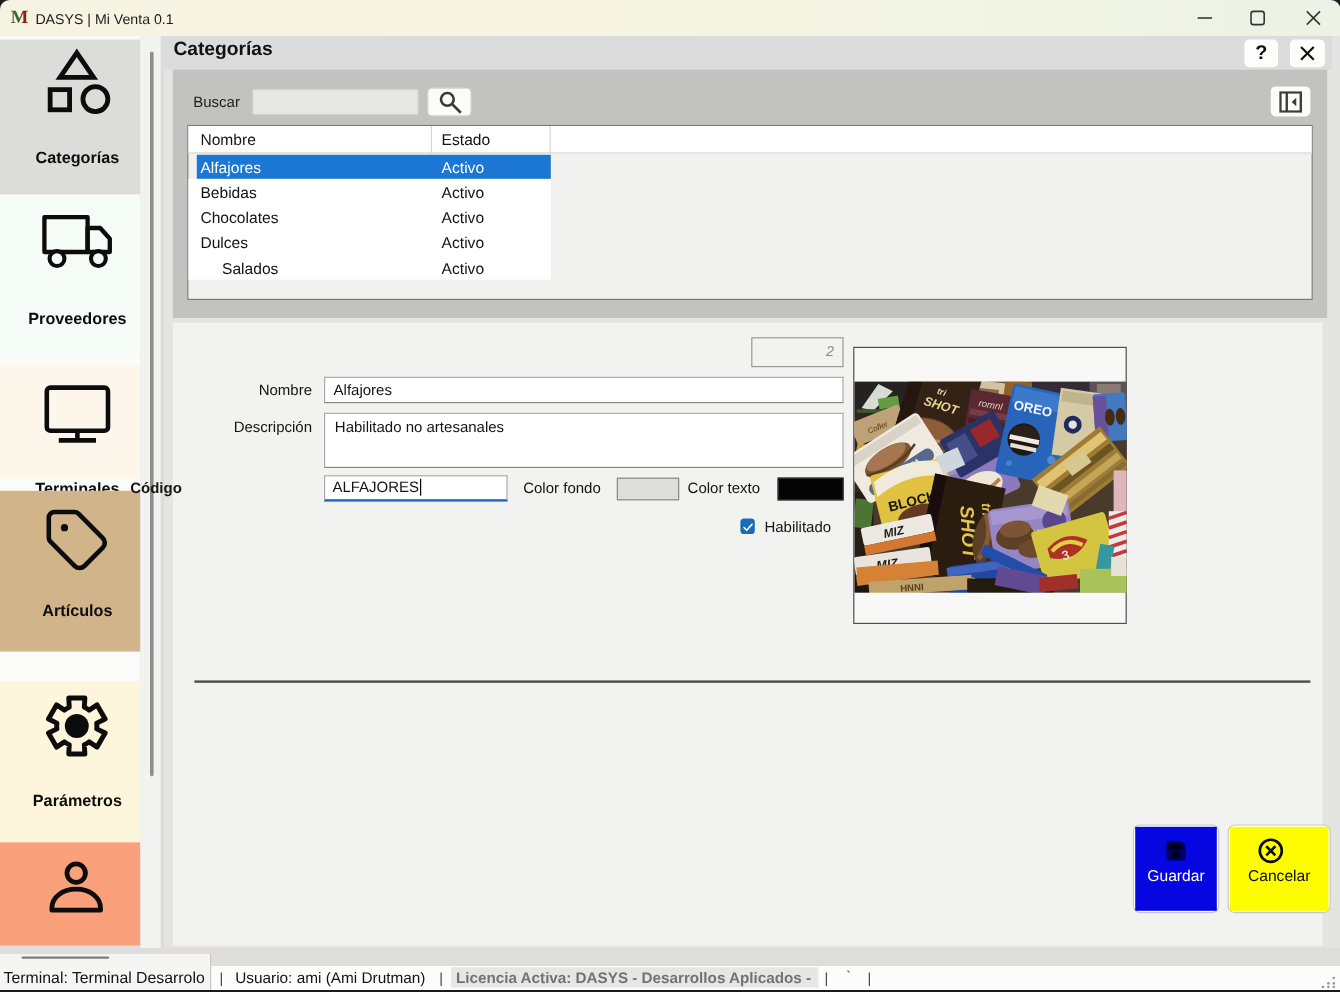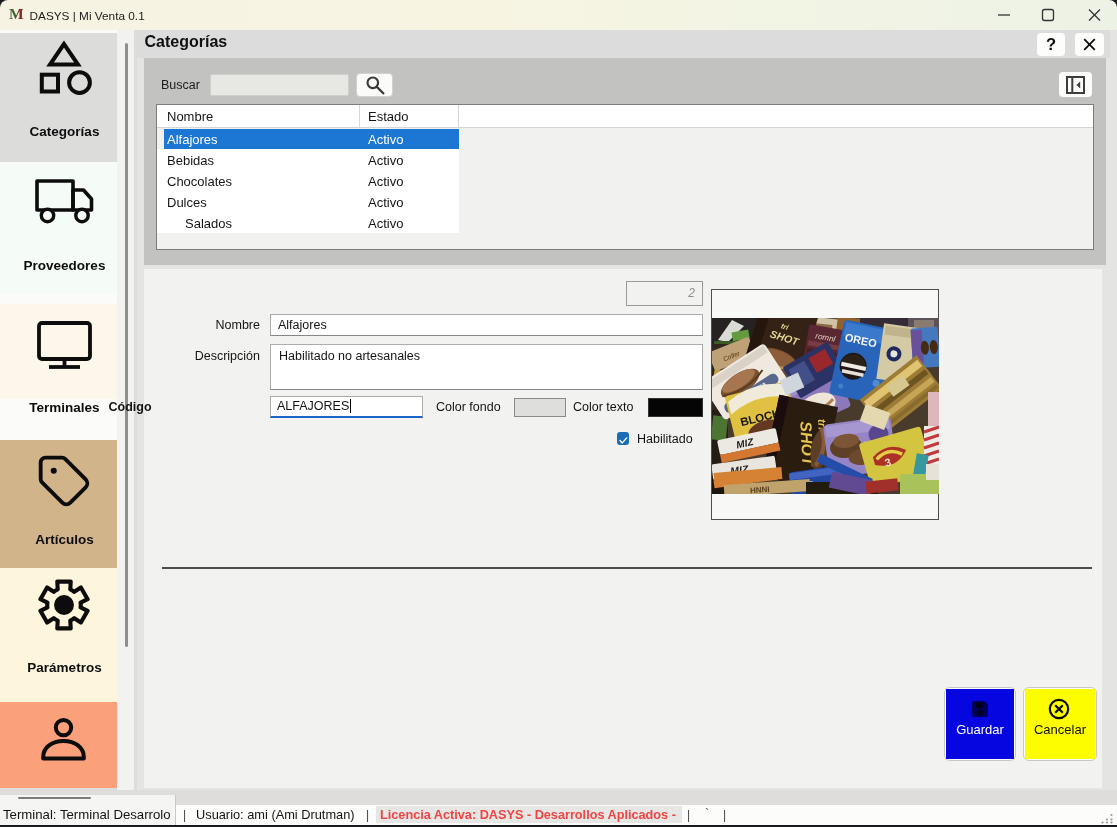--- a/index.html
+++ b/index.html
@@ -95,21 +95,21 @@
 
     <div class="abs sitem" style="top:304px;height:95px;background:#fdf7eb;">
       <svg class="abs" style="left:36px;top:15.5px" width="58" height="52" viewBox="0 0 58 52">
         <rect x="3" y="3" width="51" height="36" rx="3" fill="none" stroke="#0c0c0c" stroke-width="3.8"></rect>
         <line x1="28.5" y1="39" x2="28.5" y2="46.5" stroke="#0c0c0c" stroke-width="3.8"></line>
         <line x1="13" y1="47" x2="44" y2="47" stroke="#0c0c0c" stroke-width="3.8"></line>
       </svg>
       <div class="lbl" style="top:95.5px;">Terminales</div>
     </div>
 
-    <div class="abs sitem" style="top:440px;height:134px;background:#d2b48b;">
+    <div class="abs sitem" style="top:409px;height:134px;background:#d2b48b;">
       <svg class="abs" style="left:36px;top:12.5px" width="56" height="56" viewBox="0 0 24 24">
         <path d="M12.586 2.586A2 2 0 0 0 11.172 2H4a2 2 0 0 0-2 2v7.172a2 2 0 0 0 .586 1.414l8.704 8.704a2.426 2.426 0 0 0 3.42 0l6.58-6.58a2.426 2.426 0 0 0 0-3.42z" fill="none" stroke="#0c0c0c" stroke-width="1.65"></path>
         <circle cx="7.6" cy="7.6" r="1.3" fill="#0c0c0c"></circle>
       </svg>
       <div class="lbl" style="top:92px;">Artículos</div>
     </div>
 
     <div class="abs sitem" style="top:568px;height:144px;background:#fdf6dc;">
       <svg class="abs" style="left:38px;top:11px" width="52" height="52" viewBox="0 0 48 48">
         <path d="M 17.8 2.4 L 30.2 2.4 L 29.8 9.6 A 15.5 15.5 0 0 1 33.5 11.8 L 39.6 7.8 L 45.8 18.6 L 39.3 21.8 A 15.5 15.5 0 0 1 39.3 26.2 L 45.8 29.4 L 39.6 40.2 L 33.5 36.2 A 15.5 15.5 0 0 1 29.8 38.4 L 30.2 45.6 L 17.8 45.6 L 18.2 38.4 A 15.5 15.5 0 0 1 14.5 36.2 L 8.4 40.2 L 2.2 29.4 L 8.7 26.2 A 15.5 15.5 0 0 1 8.7 21.8 L 2.2 18.6 L 8.4 7.8 L 14.5 11.8 A 15.5 15.5 0 0 1 18.2 9.6 Z" fill="none" stroke="#0c0c0c" stroke-width="3.8" stroke-linejoin="round"></path>
@@ -399,41 +399,41 @@
       <div style="width:100%;height:100%;background:#0606e0;position:relative;">
         <svg class="abs" style="left:24px;top:10px;" width="20" height="20" viewBox="0 0 20 20">
           <path d="M2 4 a2 2 0 0 1 2-2 L14.5 2 L18 5.5 L18 16 a2 2 0 0 1 -2 2 L4 18 a2 2 0 0 1 -2 -2 Z" fill="#00005c"></path>
           <rect x="5" y="3.5" width="9" height="5.5" rx="1" fill="#000018"></rect>
           <circle cx="10" cy="13.5" r="3" fill="#000018"></circle>
         </svg>
         <div class="abs" style="left:0;top:33px;width:100%;text-align:center;font-size:13px;color:#fff;">Guardar</div>
       </div>
     </div>
 
-    <div class="abs bigbtn" style="left:1023px;top:687px;width:74px;height:74px;">
+    <div class="abs bigbtn" style="left:1023px;top:687px;width:86px;height:74px;">
       <div style="width:100%;height:100%;background:#fdfd00;position:relative;">
         <svg class="abs" style="left:23px;top:9px;" width="22" height="22" viewBox="0 0 22 22">
           <circle cx="11" cy="11" r="9.2" fill="none" stroke="#0c0c0c" stroke-width="2.2"></circle>
           <path d="M7.2 7.2 L14.8 14.8 M14.8 7.2 L7.2 14.8" stroke="#0c0c0c" stroke-width="2.2"></path>
         </svg>
         <div class="abs" style="left:0;top:33px;width:100%;text-align:center;font-size:13px;color:#0d0d0d;">Cancelar</div>
       </div>
     </div>
   </div>
 
   <div class="abs" id="statuszone"></div>
   <div class="abs" id="statusbar"></div>
   <div id="statuscontent">
     <div class="abs" style="left:0;top:795px;width:176px;height:30px;background:#f5f5f3;border-right:1px solid #c8c8c6;"></div>
     <div class="abs st2" style="left:3px;top:807px;font-size:13.2px;color:#141414;white-space:nowrap;">Terminal: Terminal Desarrolo</div>
     <div class="abs st2" style="left:183px;top:808px;font-size:12px;color:#444;">|</div>
     <div class="abs st2" style="left:196px;top:807px;font-size:12.8px;color:#141414;white-space:nowrap;">Usuario: ami (Ami Drutman)</div>
     <div class="abs st2" style="left:366px;top:808px;font-size:12px;color:#444;">|</div>
     <div class="abs" style="left:376px;top:806px;width:306px;height:17px;background:#e6e6e4;"></div>
-    <div class="abs st2" style="left:380px;top:807.5px;font-size:12.7px;font-weight:bold;color:#ef4444;white-space:nowrap;">Licencia Activa: DASYS - Desarrollos Aplicados -</div>
+    <div class="abs st2" style="left:380px;top:807.5px;font-size:12.7px;font-weight:bold;color:#737373;white-space:nowrap;">Licencia Activa: DASYS - Desarrollos Aplicados -</div>
     <div class="abs st2" style="left:687px;top:808px;font-size:12px;color:#444;">|</div>
     <div class="abs st2" style="left:705px;top:806px;font-size:13px;color:#555;">`</div>
     <div class="abs st2" style="left:723px;top:808px;font-size:12px;color:#444;">|</div>
     <svg class="abs" style="left:1100px;top:813px;" width="14" height="11" viewBox="0 0 14 11">
       <g fill="#9a9a98">
         <circle cx="11.5" cy="2" r="1.1"></circle>
         <circle cx="7" cy="6.5" r="1.1"></circle>
         <circle cx="11.5" cy="6.5" r="1.1"></circle>
         <circle cx="2.5" cy="9.5" r="1.1"></circle>
         <circle cx="7" cy="9.5" r="1.1"></circle>

